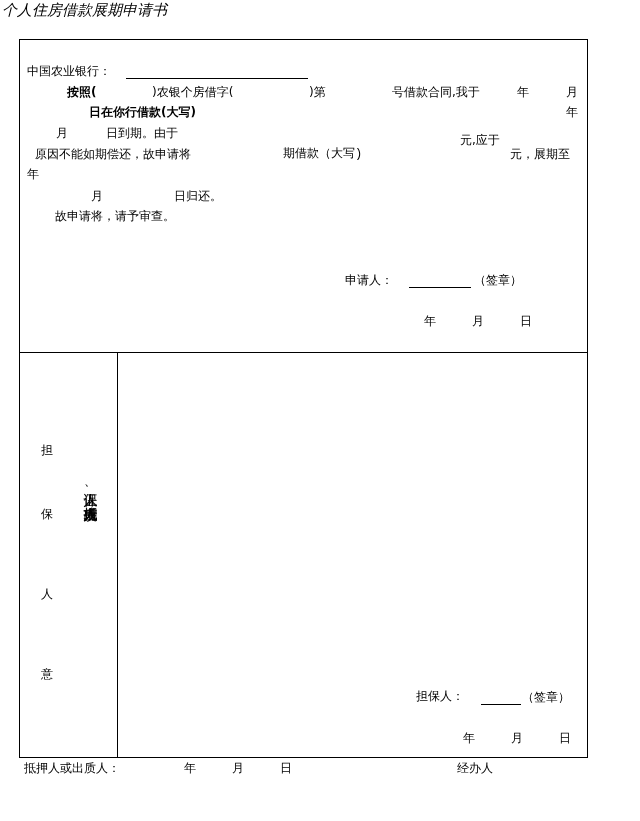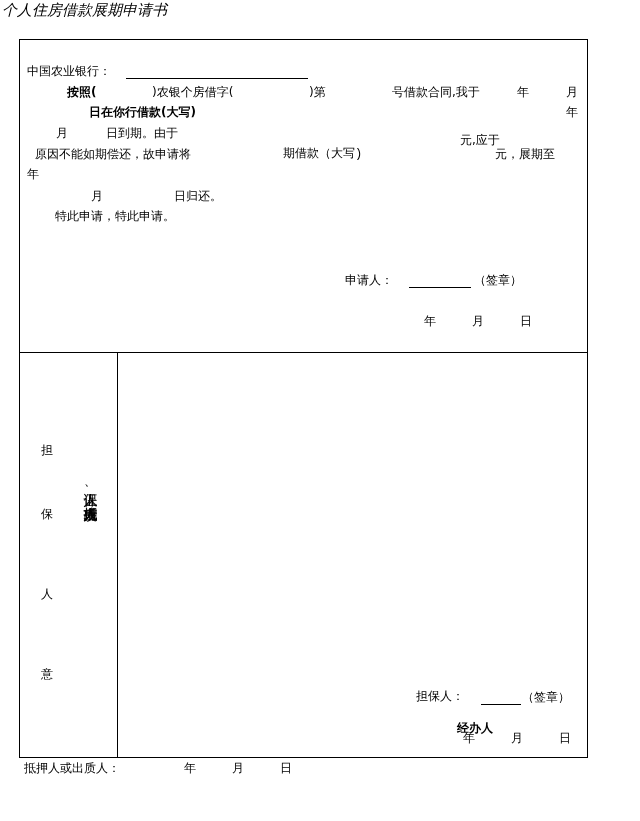--- a/index.html
+++ b/index.html
@@ -35,28 +35,28 @@
 
   <span class="t" style="left:89px; top:104px;font-weight:bold;">日在你行借款(大写)</span>
   <span class="t" style="left:460px; top:92px;margin-top:40px;">元,应于</span>
   <span class="t" style="left:566px; top:104px;">年</span>
 
   <span class="t" style="left:56px; top:125px;">月</span>
   <span class="t" style="left:106px; top:125px;">日到期。由于</span>
 
   <span class="t" style="left:27px; top:146px;margin-left:8px;">原因不能如期偿还，故申请将</span>
   <span class="t" style="left:283px; top:146px;font-family:Liberation Mono, monospace;">期借款（大写)</span>
-  <span class="t" style="left:495px; top:146px;">元，展期至</span>
+  <span class="t" style="left:510px; top:146px;">元，展期至</span>
 
   <span class="t" style="left:27px; top:166px;">年</span>
 
   <span class="t" style="left:91px; top:188px;">月</span>
   <span class="t" style="left:174px; top:188px;">日归还。</span>
 
-  <span class="t" style="left:55px; top:208px;">特此申请，特此申请。</span>
+  <span class="t" style="left:55px; top:208px;">故申请将，请予审查。</span>
 
   <span class="t" style="left:345px; top:272px;">申请人：</span>
   <div class="uline" style="left:409px; top:287px; width:62px;"></div>
   <span class="t" style="left:474px; top:272px;">（签章）</span>
 
   <span class="t" style="left:424px; top:313px;">年</span>
   <span class="t" style="left:472px; top:313px;">月</span>
   <span class="t" style="left:520px; top:313px;">日</span>
 </div>
 
@@ -75,14 +75,14 @@
   <span class="t" style="left:463px; top:730px;">年</span>
   <span class="t" style="left:511px; top:730px;">月</span>
   <span class="t" style="left:559px; top:730px;">日</span>
 </div>
 
 <div>
   <span class="t" style="left:24px; top:760px;">抵押人或出质人：</span>
   <span class="t" style="left:184px; top:760px;">年</span>
   <span class="t" style="left:232px; top:760px;">月</span>
   <span class="t" style="left:280px; top:760px;">日</span>
-  <span class="t" style="left:457px; top:720px;font-weight:bold;">经办人</span>
+  <span class="t" style="left:457px; top:760px;">经办人</span>
 </div>
 
 </body></html>

